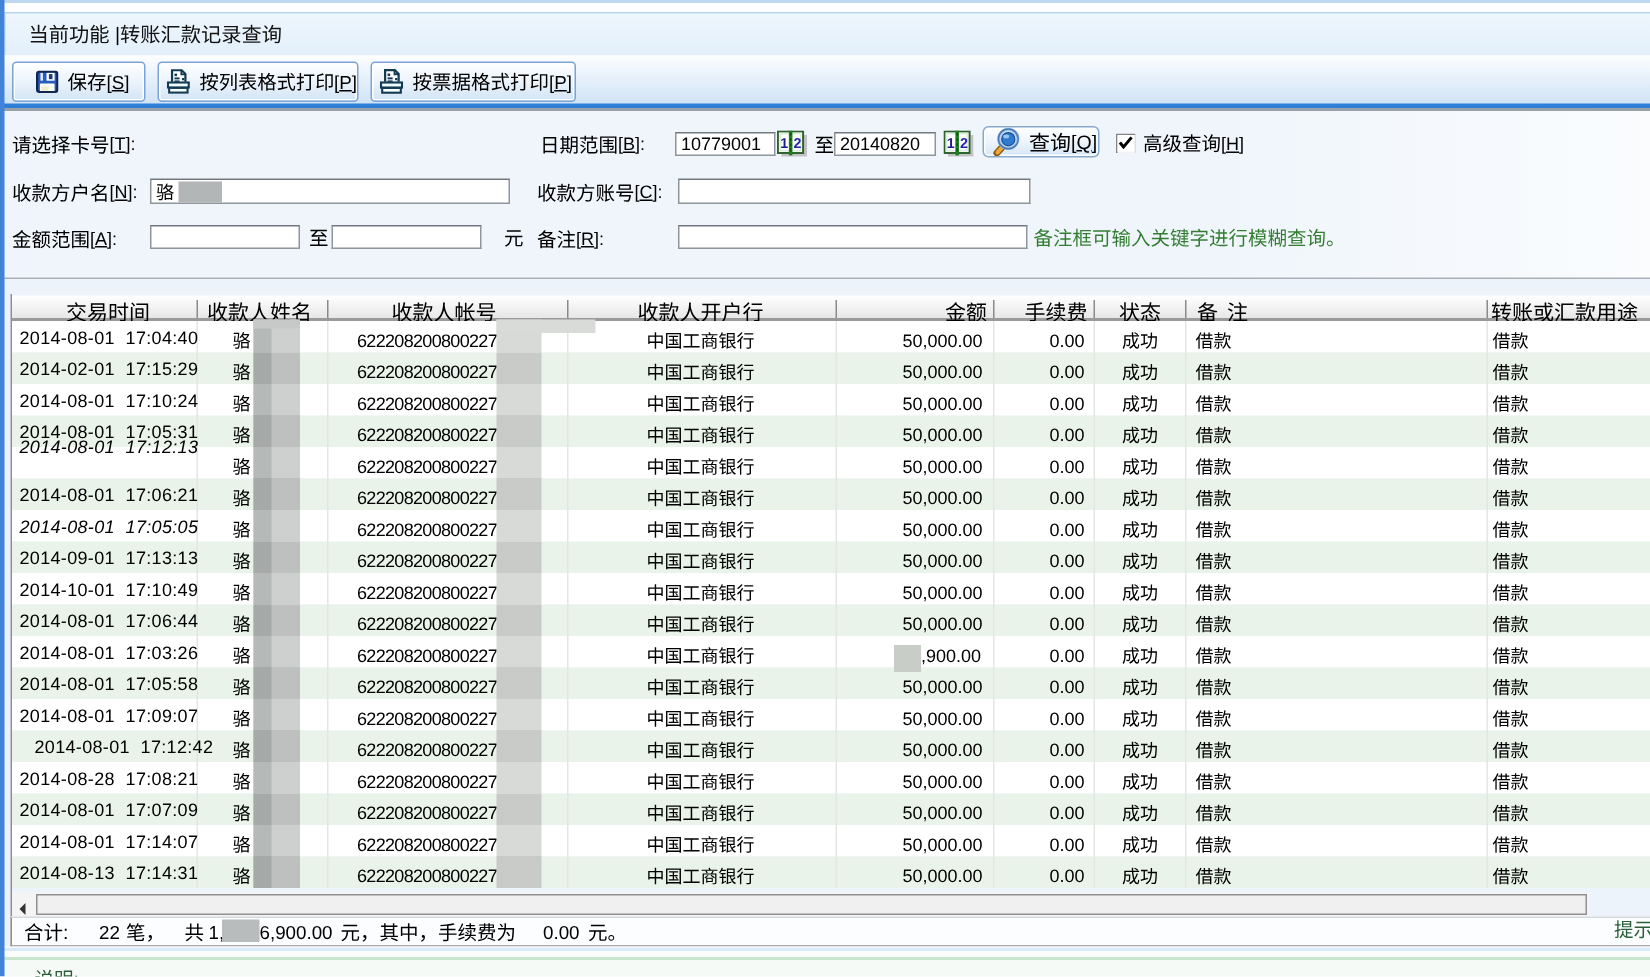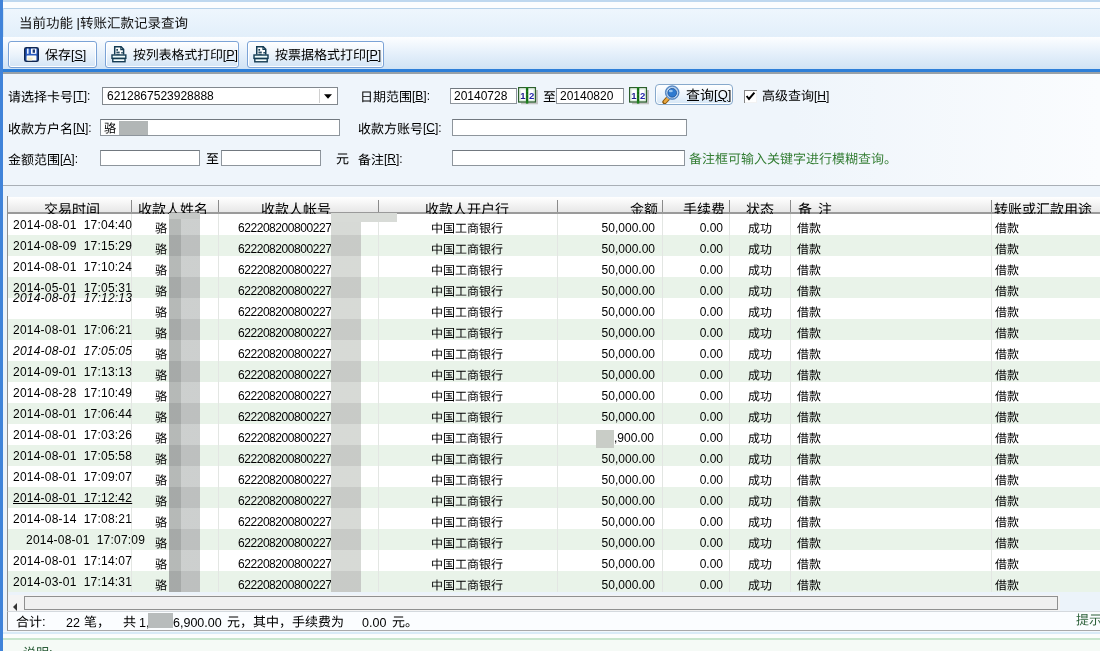--- a/index.html
+++ b/index.html
@@ -214,41 +214,33 @@
         <g transform="translate(0,11.44) scale(0.013,-0.013)">
           <use href="#g75"></use>
           <use href="#g81" x="1000"></use>
           <use href="#g40" x="2000"></use>
           <use href="#g15" x="3000"></use>
           <use href="#g18" x="4000"></use>
         </g>
       </svg>
       <span class="t" style="font-size:12px;">[<u>T</u>]:</span>
     </div>
-    <div style="position:absolute;left:102px;top:87px;width:236px;height:18px;background:#fff;border:1px solid #82888e;display:flex;align-items:center;padding-left:4px;">
-      <span class="t" style="font-size:12px;">6212867523928888</span>
-      <div style="position:absolute;right:1px;top:1px;bottom:1px;width:17px;background:#fff;border-left:1px solid #d0d0d0;display:flex;align-items:center;justify-content:center;">
-        <svg width="8" height="5" viewBox="0 0 8 5">
-          <path d="M0 0.3 h8 l-4 4.4 z" fill="#000"></path>
-        </svg>
-      </div>
-    </div>
     <div style="position:absolute;left:360px;top:88px;height:16px;display:flex;align-items:center;">
       <svg width="52" height="13" viewBox="0 0 52 13" style="vertical-align:middle;" fill="#000">
         <g transform="translate(0,11.44) scale(0.013,-0.013)">
           <use href="#g46"></use>
           <use href="#g50" x="1000"></use>
           <use href="#g68" x="2000"></use>
           <use href="#g22" x="3000"></use>
         </g>
       </svg>
       <span class="t" style="font-size:12px;">[<u>B</u>]:</span>
     </div>
     <div style="position:absolute;left:450px;top:88px;width:67px;height:16px;background:#fff;border:1px solid #8e959c;border-top-color:#71787f;display:flex;align-items:center;padding-left:3px;">
-      <span class="t" style="font-size:12px;">20140728</span>
+      <span class="t" style="font-size:12px;">10779001</span>
     </div>
     <div style="position:absolute;left:518px;top:87px;width:20px;height:18px;"><svg width="20" height="18" viewBox="0 0 20 18">
         <rect x="18" y="3" width="2" height="14" fill="#c2c2c2"></rect>
         <rect x="3" y="15.5" width="17" height="1.8" fill="#c2c2c2"></rect>
         <rect x="0.6" y="0.6" width="16.8" height="14.4" fill="#f6fdf6" stroke="#2d602d" stroke-width="1.3"></rect>
         <rect x="2.2" y="2.2" width="13.6" height="11.2" fill="#ffffff" stroke="#dceede" stroke-width="1"></rect>
         <rect x="7.9" y="0" width="2.4" height="16.6" fill="#1d801d"></rect>
         <rect x="8.8" y="1.5" width="0.7" height="2" fill="#0a420a"></rect>
         <rect x="8.8" y="5" width="0.7" height="2" fill="#0a420a"></rect>
         <rect x="8.8" y="8.5" width="0.7" height="2" fill="#0a420a"></rect>
@@ -547,21 +539,21 @@
           <use href="#g6"></use>
           <use href="#g55" x="1000"></use>
         </g>
       </svg></div>
     <div style="position:absolute;left:995px;top:218px;height:13px;"><svg width="24" height="12" viewBox="0 0 24 12" style="vertical-align:middle;" fill="#000">
         <g transform="translate(0,10.56) scale(0.012,-0.012)">
           <use href="#g6"></use>
           <use href="#g55" x="1000"></use>
         </g>
       </svg></div>
-    <div style="position:absolute;left:13px;top:239px;height:14px;font-size:12px;letter-spacing:0.22px;"><span class="t" style="font-size:12px;letter-spacing:0.22px;">2014-08-09  17:15:29</span></div>
+    <div style="position:absolute;left:13px;top:239px;height:14px;font-size:12px;letter-spacing:0.22px;"><span class="t" style="font-size:12px;letter-spacing:0.22px;">2014-02-01  17:15:29</span></div>
     <div style="position:absolute;left:155px;top:239px;height:13px;"><svg width="12" height="12" viewBox="0 0 12 12" style="vertical-align:middle;" fill="#000">
         <g transform="translate(0,10.56) scale(0.012,-0.012)">
           <use href="#g88"></use>
         </g>
       </svg></div>
     <div style="position:absolute;left:238px;top:239px;height:14px;"><span class="t" style="font-size:12px;letter-spacing:-0.45px;">622208200800227</span></div>
     <div style="position:absolute;left:431px;top:239px;height:13px;"><svg width="72" height="12" viewBox="0 0 72 12" style="vertical-align:middle;" fill="#000">
         <g transform="translate(0,10.56) scale(0.012,-0.012)">
           <use href="#g1"></use>
           <use href="#g23" x="1000"></use>
@@ -621,21 +613,21 @@
           <use href="#g6"></use>
           <use href="#g55" x="1000"></use>
         </g>
       </svg></div>
     <div style="position:absolute;left:995px;top:260px;height:13px;"><svg width="24" height="12" viewBox="0 0 24 12" style="vertical-align:middle;" fill="#000">
         <g transform="translate(0,10.56) scale(0.012,-0.012)">
           <use href="#g6"></use>
           <use href="#g55" x="1000"></use>
         </g>
       </svg></div>
-    <div style="position:absolute;left:13px;top:281px;height:14px;font-size:12px;letter-spacing:0.22px;"><span class="t" style="font-size:12px;letter-spacing:0.22px;">2014-05-01  17:05:31</span></div>
+    <div style="position:absolute;left:13px;top:281px;height:14px;font-size:12px;letter-spacing:0.22px;"><span class="t" style="font-size:12px;letter-spacing:0.22px;">2014-08-01  17:05:31</span></div>
     <div style="position:absolute;left:155px;top:281px;height:13px;"><svg width="12" height="12" viewBox="0 0 12 12" style="vertical-align:middle;" fill="#000">
         <g transform="translate(0,10.56) scale(0.012,-0.012)">
           <use href="#g88"></use>
         </g>
       </svg></div>
     <div style="position:absolute;left:238px;top:281px;height:14px;"><span class="t" style="font-size:12px;letter-spacing:-0.45px;">622208200800227</span></div>
     <div style="position:absolute;left:431px;top:281px;height:13px;"><svg width="72" height="12" viewBox="0 0 72 12" style="vertical-align:middle;" fill="#000">
         <g transform="translate(0,10.56) scale(0.012,-0.012)">
           <use href="#g1"></use>
           <use href="#g23" x="1000"></use>
@@ -806,21 +798,21 @@
           <use href="#g6"></use>
           <use href="#g55" x="1000"></use>
         </g>
       </svg></div>
     <div style="position:absolute;left:995px;top:365px;height:13px;"><svg width="24" height="12" viewBox="0 0 24 12" style="vertical-align:middle;" fill="#000">
         <g transform="translate(0,10.56) scale(0.012,-0.012)">
           <use href="#g6"></use>
           <use href="#g55" x="1000"></use>
         </g>
       </svg></div>
-    <div style="position:absolute;left:13px;top:386px;height:14px;font-size:12px;letter-spacing:0.22px;"><span class="t" style="font-size:12px;letter-spacing:0.22px;">2014-08-28  17:10:49</span></div>
+    <div style="position:absolute;left:13px;top:386px;height:14px;font-size:12px;letter-spacing:0.22px;"><span class="t" style="font-size:12px;letter-spacing:0.22px;">2014-10-01  17:10:49</span></div>
     <div style="position:absolute;left:155px;top:386px;height:13px;"><svg width="12" height="12" viewBox="0 0 12 12" style="vertical-align:middle;" fill="#000">
         <g transform="translate(0,10.56) scale(0.012,-0.012)">
           <use href="#g88"></use>
         </g>
       </svg></div>
     <div style="position:absolute;left:238px;top:386px;height:14px;"><span class="t" style="font-size:12px;letter-spacing:-0.45px;">622208200800227</span></div>
     <div style="position:absolute;left:431px;top:386px;height:13px;"><svg width="72" height="12" viewBox="0 0 72 12" style="vertical-align:middle;" fill="#000">
         <g transform="translate(0,10.56) scale(0.012,-0.012)">
           <use href="#g1"></use>
           <use href="#g23" x="1000"></use>
@@ -991,21 +983,21 @@
           <use href="#g6"></use>
           <use href="#g55" x="1000"></use>
         </g>
       </svg></div>
     <div style="position:absolute;left:995px;top:470px;height:13px;"><svg width="24" height="12" viewBox="0 0 24 12" style="vertical-align:middle;" fill="#000">
         <g transform="translate(0,10.56) scale(0.012,-0.012)">
           <use href="#g6"></use>
           <use href="#g55" x="1000"></use>
         </g>
       </svg></div>
-    <div style="position:absolute;left:13px;top:491px;height:14px;font-size:12px;letter-spacing:0.22px;text-decoration:underline;"><span class="t" style="font-size:12px;letter-spacing:0.22px;">2014-08-01  17:12:42</span></div>
+    <div style="position:absolute;left:23px;top:491px;height:14px;font-size:12px;letter-spacing:0.22px;"><span class="t" style="font-size:12px;letter-spacing:0.22px;">2014-08-01  17:12:42</span></div>
     <div style="position:absolute;left:155px;top:491px;height:13px;"><svg width="12" height="12" viewBox="0 0 12 12" style="vertical-align:middle;" fill="#000">
         <g transform="translate(0,10.56) scale(0.012,-0.012)">
           <use href="#g88"></use>
         </g>
       </svg></div>
     <div style="position:absolute;left:238px;top:491px;height:14px;"><span class="t" style="font-size:12px;letter-spacing:-0.45px;">622208200800227</span></div>
     <div style="position:absolute;left:431px;top:491px;height:13px;"><svg width="72" height="12" viewBox="0 0 72 12" style="vertical-align:middle;" fill="#000">
         <g transform="translate(0,10.56) scale(0.012,-0.012)">
           <use href="#g1"></use>
           <use href="#g23" x="1000"></use>
@@ -1028,21 +1020,21 @@
           <use href="#g6"></use>
           <use href="#g55" x="1000"></use>
         </g>
       </svg></div>
     <div style="position:absolute;left:995px;top:491px;height:13px;"><svg width="24" height="12" viewBox="0 0 24 12" style="vertical-align:middle;" fill="#000">
         <g transform="translate(0,10.56) scale(0.012,-0.012)">
           <use href="#g6"></use>
           <use href="#g55" x="1000"></use>
         </g>
       </svg></div>
-    <div style="position:absolute;left:13px;top:512px;height:14px;font-size:12px;letter-spacing:0.22px;"><span class="t" style="font-size:12px;letter-spacing:0.22px;">2014-08-14  17:08:21</span></div>
+    <div style="position:absolute;left:13px;top:512px;height:14px;font-size:12px;letter-spacing:0.22px;"><span class="t" style="font-size:12px;letter-spacing:0.22px;">2014-08-28  17:08:21</span></div>
     <div style="position:absolute;left:155px;top:512px;height:13px;"><svg width="12" height="12" viewBox="0 0 12 12" style="vertical-align:middle;" fill="#000">
         <g transform="translate(0,10.56) scale(0.012,-0.012)">
           <use href="#g88"></use>
         </g>
       </svg></div>
     <div style="position:absolute;left:238px;top:512px;height:14px;"><span class="t" style="font-size:12px;letter-spacing:-0.45px;">622208200800227</span></div>
     <div style="position:absolute;left:431px;top:512px;height:13px;"><svg width="72" height="12" viewBox="0 0 72 12" style="vertical-align:middle;" fill="#000">
         <g transform="translate(0,10.56) scale(0.012,-0.012)">
           <use href="#g1"></use>
           <use href="#g23" x="1000"></use>
@@ -1065,21 +1057,21 @@
           <use href="#g6"></use>
           <use href="#g55" x="1000"></use>
         </g>
       </svg></div>
     <div style="position:absolute;left:995px;top:512px;height:13px;"><svg width="24" height="12" viewBox="0 0 24 12" style="vertical-align:middle;" fill="#000">
         <g transform="translate(0,10.56) scale(0.012,-0.012)">
           <use href="#g6"></use>
           <use href="#g55" x="1000"></use>
         </g>
       </svg></div>
-    <div style="position:absolute;left:26px;top:533px;height:14px;font-size:12px;letter-spacing:0.22px;"><span class="t" style="font-size:12px;letter-spacing:0.22px;">2014-08-01  17:07:09</span></div>
+    <div style="position:absolute;left:13px;top:533px;height:14px;font-size:12px;letter-spacing:0.22px;"><span class="t" style="font-size:12px;letter-spacing:0.22px;">2014-08-01  17:07:09</span></div>
     <div style="position:absolute;left:155px;top:533px;height:13px;"><svg width="12" height="12" viewBox="0 0 12 12" style="vertical-align:middle;" fill="#000">
         <g transform="translate(0,10.56) scale(0.012,-0.012)">
           <use href="#g88"></use>
         </g>
       </svg></div>
     <div style="position:absolute;left:238px;top:533px;height:14px;"><span class="t" style="font-size:12px;letter-spacing:-0.45px;">622208200800227</span></div>
     <div style="position:absolute;left:431px;top:533px;height:13px;"><svg width="72" height="12" viewBox="0 0 72 12" style="vertical-align:middle;" fill="#000">
         <g transform="translate(0,10.56) scale(0.012,-0.012)">
           <use href="#g1"></use>
           <use href="#g23" x="1000"></use>
@@ -1139,21 +1131,21 @@
           <use href="#g6"></use>
           <use href="#g55" x="1000"></use>
         </g>
       </svg></div>
     <div style="position:absolute;left:995px;top:554px;height:13px;"><svg width="24" height="12" viewBox="0 0 24 12" style="vertical-align:middle;" fill="#000">
         <g transform="translate(0,10.56) scale(0.012,-0.012)">
           <use href="#g6"></use>
           <use href="#g55" x="1000"></use>
         </g>
       </svg></div>
-    <div style="position:absolute;left:13px;top:575px;height:14px;font-size:12px;letter-spacing:0.22px;"><span class="t" style="font-size:12px;letter-spacing:0.22px;">2014-03-01  17:14:31</span></div>
+    <div style="position:absolute;left:13px;top:575px;height:14px;font-size:12px;letter-spacing:0.22px;"><span class="t" style="font-size:12px;letter-spacing:0.22px;">2014-08-13  17:14:31</span></div>
     <div style="position:absolute;left:155px;top:575px;height:13px;"><svg width="12" height="12" viewBox="0 0 12 12" style="vertical-align:middle;" fill="#000">
         <g transform="translate(0,10.56) scale(0.012,-0.012)">
           <use href="#g88"></use>
         </g>
       </svg></div>
     <div style="position:absolute;left:238px;top:575px;height:14px;"><span class="t" style="font-size:12px;letter-spacing:-0.45px;">622208200800227</span></div>
     <div style="position:absolute;left:431px;top:575px;height:13px;"><svg width="72" height="12" viewBox="0 0 72 12" style="vertical-align:middle;" fill="#000">
         <g transform="translate(0,10.56) scale(0.012,-0.012)">
           <use href="#g1"></use>
           <use href="#g23" x="1000"></use>

